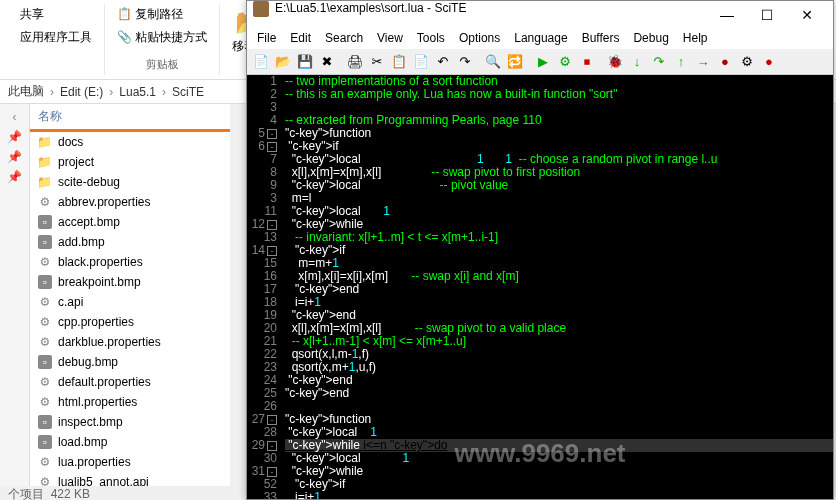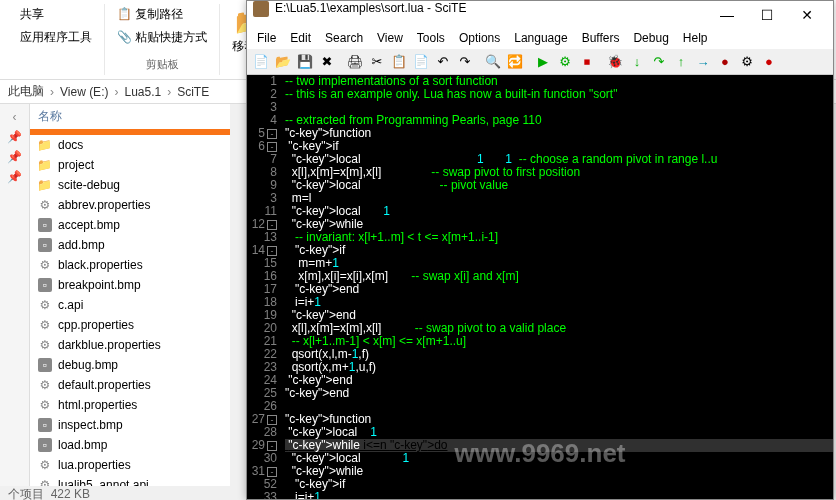--- a/index.html
+++ b/index.html
@@ -11,21 +11,21 @@
 .rbtn .ico{width:32px;height:32px;display:flex;align-items:center;justify-content:center;font-size:24px}
 .ribbon-lbl{font-size:11px;color:#666;margin-top:9px}
 .small-btns{display:flex;flex-direction:column;gap:2px;font-size:11px}
 .small-btns div{padding:2px 4px}
 .breadcrumb{height:24px;background:#fff;border-bottom:1px solid #ddd;display:flex;align-items:center;padding:0 8px;gap:6px}
 .breadcrumb span{color:#333}
 .breadcrumb .sep{color:#888}
 .main{display:flex;height:calc(100% - 118px)}
 .nav{width:30px;background:#f5f5f5;border-right:1px solid #ddd;display:flex;flex-direction:column;align-items:center;padding-top:6px;gap:6px;color:#888}
 .filelist{width:200px;background:#fff;overflow-y:auto}
-.filelist .hdr{padding:4px 8px;color:#5b7aa0;border-bottom:6px solid #f97316}
+.filelist .hdr{padding:4px 8px;color:#5b7aa0;border-bottom:3px solid #f97316}
 .filelist .item{display:flex;align-items:center;gap:6px;padding:3px 8px;cursor:pointer}
 .filelist .ico{width:14px;height:14px;display:inline-flex;align-items:center;justify-content:center;font-size:12px}
 .folder{color:#f0b030}
 .bmp{color:#fff;background:#888;border-radius:2px;font-size:9px;padding:0 1px}
 .prop{color:#888}
 .status{position:absolute;bottom:0;left:0;right:0;height:14px;background:#f0f0f0;font-size:11px;padding:0 8px;display:flex;justify-content:space-between;color:#666}
 
 .scite{position:absolute;left:246px;top:0;width:588px;height:500px;background:#fff;border:1px solid #888;box-shadow:0 0 8px rgba(0,0,0,.3);display:flex;flex-direction:column}
 .titlebar{height:28px;display:flex;align-items:flex-start;padding:0 6px;background:#fff}
 .titleico{width:16px;height:16px;background:#8f6a3f;border-radius:2px;margin-right:6px}
@@ -84,21 +84,21 @@
           <span>重命名</span>
         </div>
     </div>
     <div class="ribbon-lbl">组织</div>
   </div>
 </div>
 
 <div class="breadcrumb">
   <span>此电脑</span>
     <span class="sep">›</span>
-  <span>View (E:)</span>
+  <span>Edit (E:)</span>
     <span class="sep">›</span>
   <span>Lua5.1</span>
     <span class="sep">›</span>
   <span>SciTE</span>
 </div>
 
 <div class="main">
   <div class="nav">
     <span>‹</span>
     <span>📌</span>

